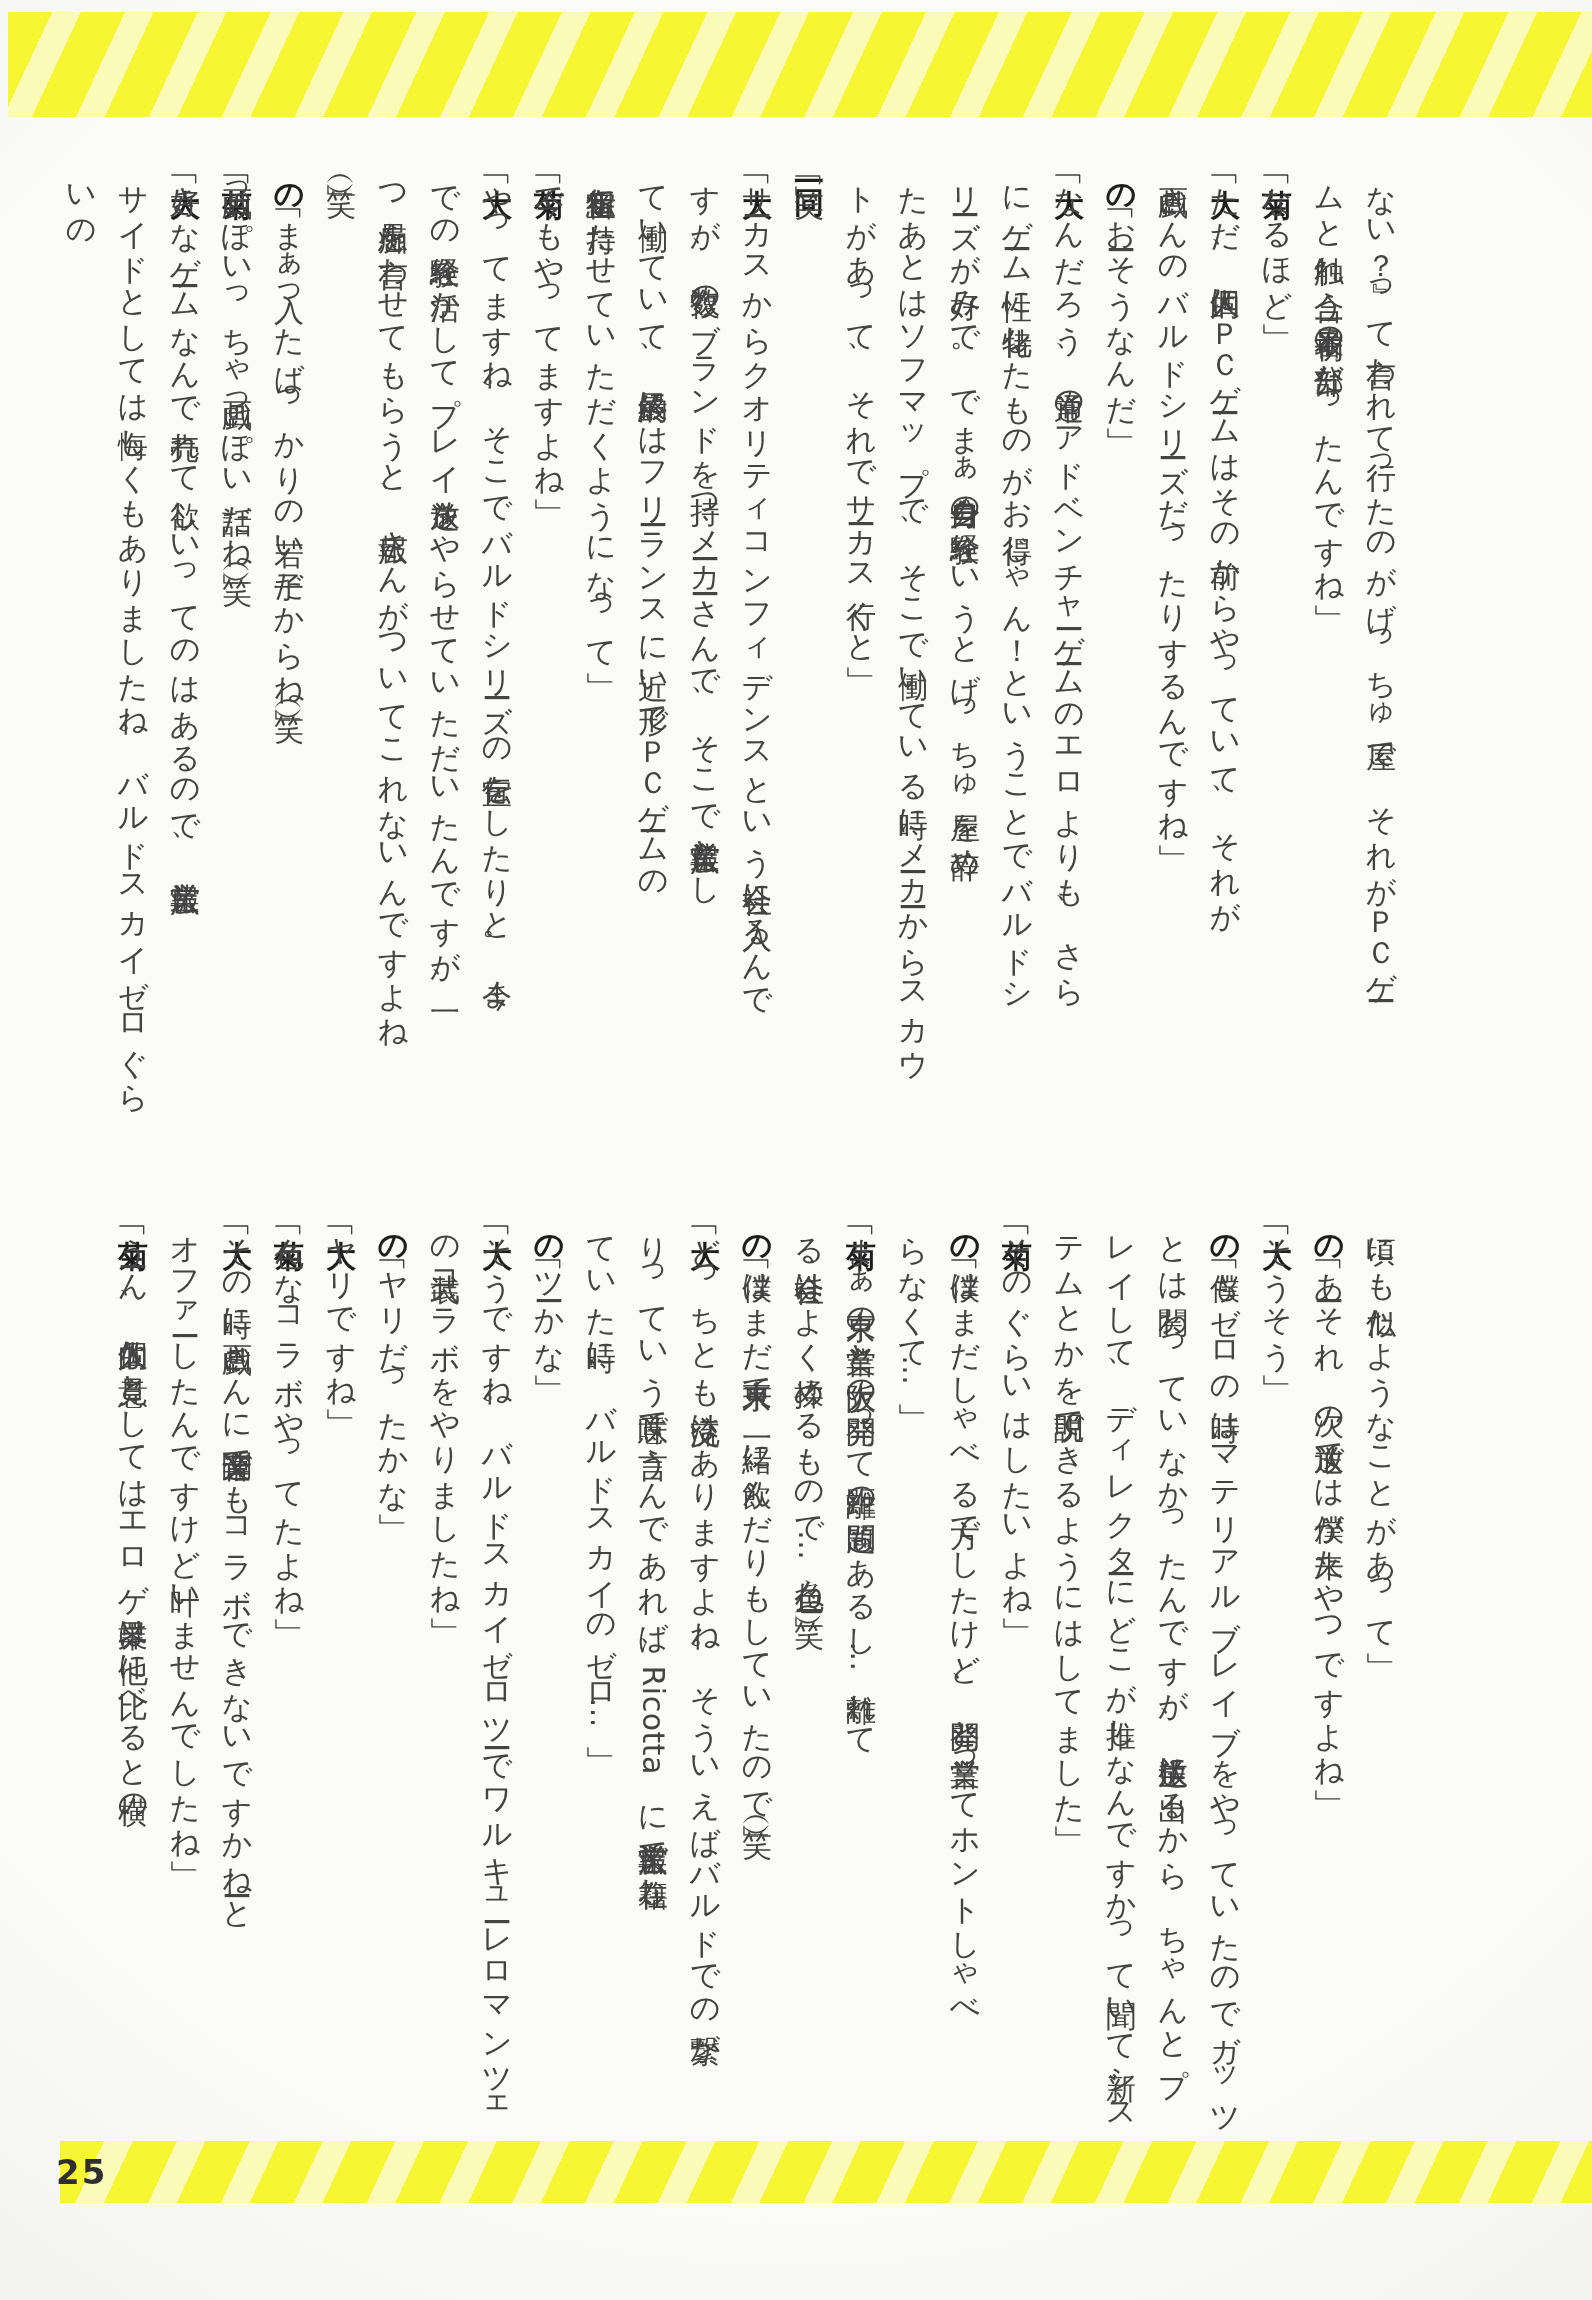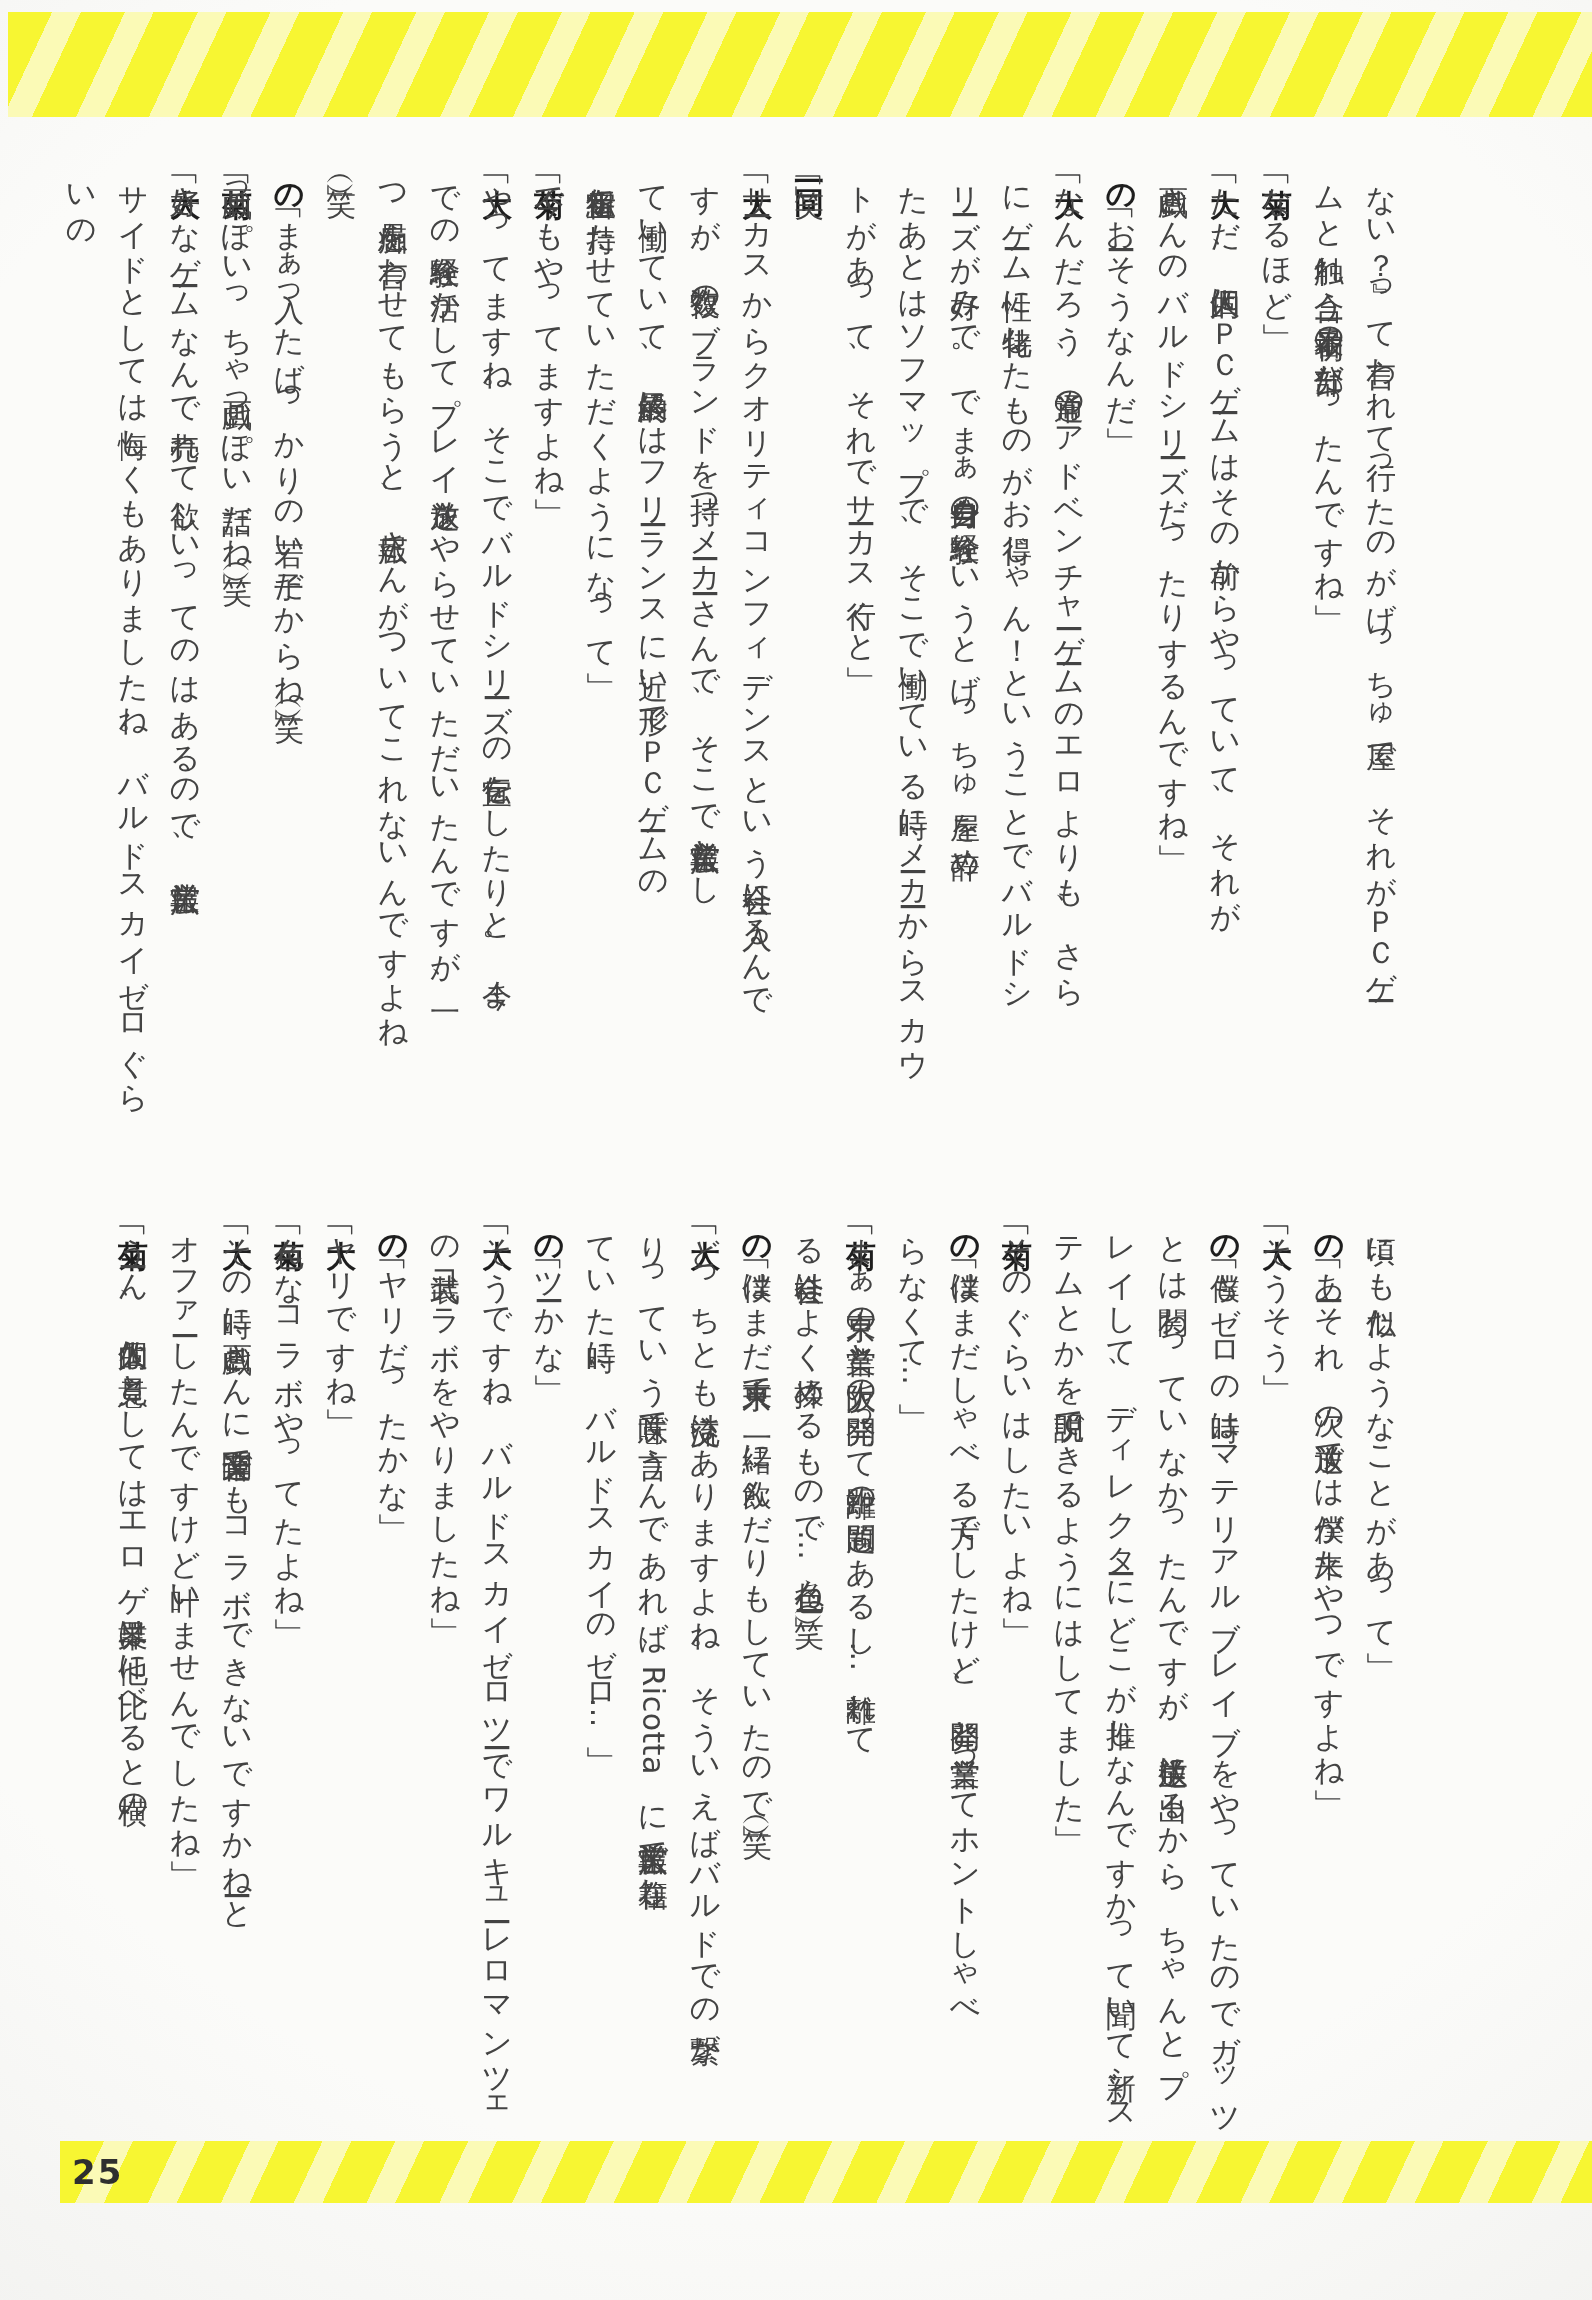--- a/index.html
+++ b/index.html
@@ -8,21 +8,21 @@
     background: radial-gradient(120% 90% at 50% 45%, #fbfbf9 55%, #ececea 92%, #e3e3e1 100%);
     font-family:"DejaVu Sans", sans-serif;
   }
   .stripe{
     position:absolute;
     background: repeating-linear-gradient(115deg, #f7f632 0px, #f7f632 40px, #fbfab6 40px, #fbfab6 66px);
   }
   .stripe-top{ left:8px; right:0; top:12px; height:105px; }
   .stripe-bottom{ left:60px; right:0; top:2141px; height:62px; }
   .page-number{
-    position:absolute; left:72px; top:2152px;
+    position:absolute; left:56px; top:2152px;
     font-size:34px; font-weight:600; color:#2f2f2f; letter-spacing:2px; z-index:2;
   }
   .vblock{
     position:absolute;
     writing-mode:vertical-rl;
     text-orientation:mixed;
     height:947px;
     right:185px;
     color:#434343;
     font-size:30px;

